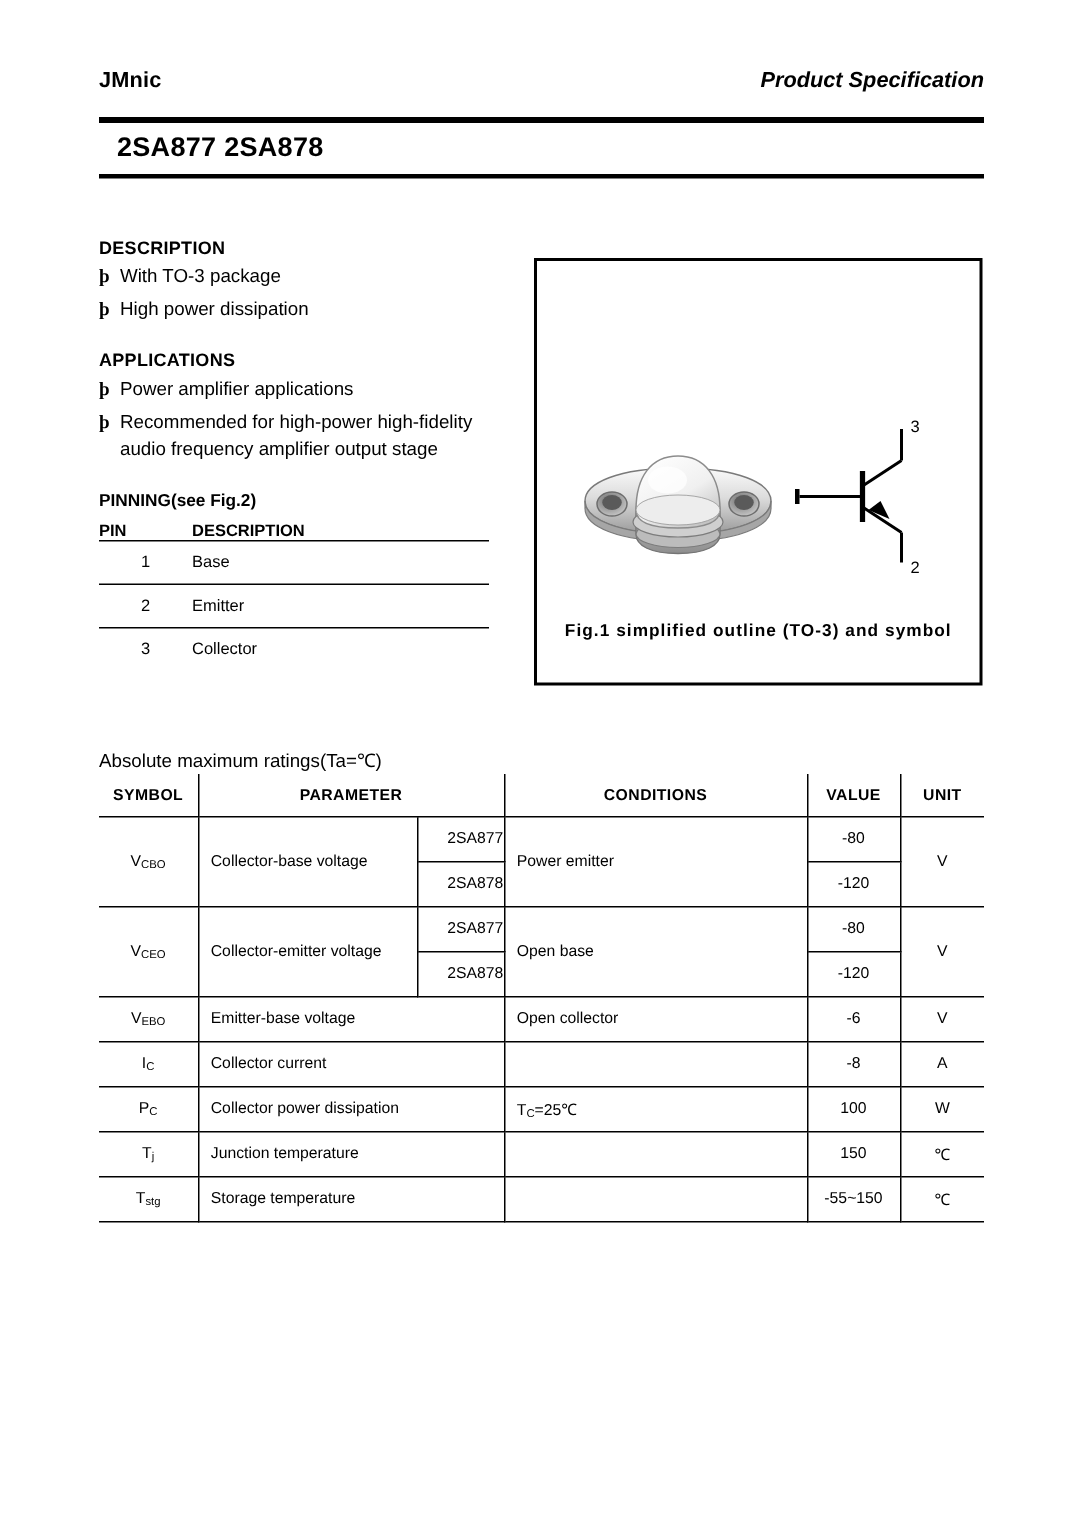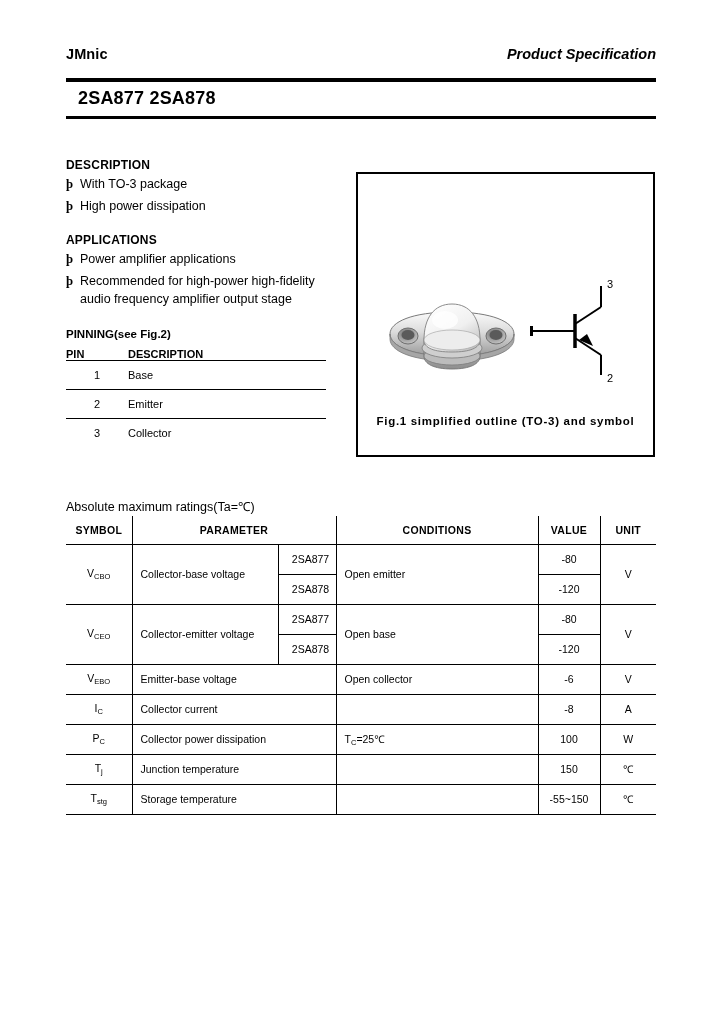--- a/index.html
+++ b/index.html
@@ -97,21 +97,21 @@
   .rat-table td, .rat-table th {
     border: 1.3px solid #000; padding: 0;
   }
   .rat-table thead th {
     font-weight: bold; font-size: 10.5px; height: 28px;
     letter-spacing: .3px; border-top: none; text-align: center;
   }
   .rat-table thead th.no-l { border-left: none; }
   .c-sym   { width: 66px; text-align: center; }
   .c-param { width: 146px; text-align: left; padding-left: 8px !important; }
-  .c-type  { width: 58px; text-align: center; padding-left: 7px !important; }
+  .c-type  { width: 58px; text-align: right; padding-left: 7px !important; }
   .c-cond  { width: 202px; text-align: left; padding-left: 8px !important; }
   .c-val   { width: 62px; text-align: center; }
   .c-unit  { width: 56px; text-align: center; }
   .rat-table tbody td { height: 30px; vertical-align: middle; }
   .row-tall td { height: 29px; }
   .nb-top { border-top: none; }
   .nb-bot { border-bottom: none; }
   sub { font-size: 0.72em; vertical-align: -0.22em; }
 </style>
 </head>
@@ -268,21 +268,21 @@
       </tr>
     </thead>
     <tbody>
 
       <tr class="row-tall">
         <td class="c-sym" rowspan="2" style="border-left:none;">
           <span>V</span><sub>CBO</sub>
         </td>
         <td class="c-param" rowspan="2">Collector-base voltage</td>
         <td class="c-type nb-bot">2SA877</td>
-        <td class="c-cond" rowspan="2">Open emitter</td>
+        <td class="c-cond" rowspan="2">Power emitter</td>
         <td class="c-val nb-bot">-80</td>
         <td class="c-unit" rowspan="2" style="border-right:none;">V</td>
       </tr>
       <tr class="row-tall">
         <td class="c-type nb-top">2SA878</td>
         <td class="c-val nb-top">-120</td>
       </tr>
 
       <tr class="row-tall">
         <td class="c-sym" rowspan="2" style="border-left:none;">

